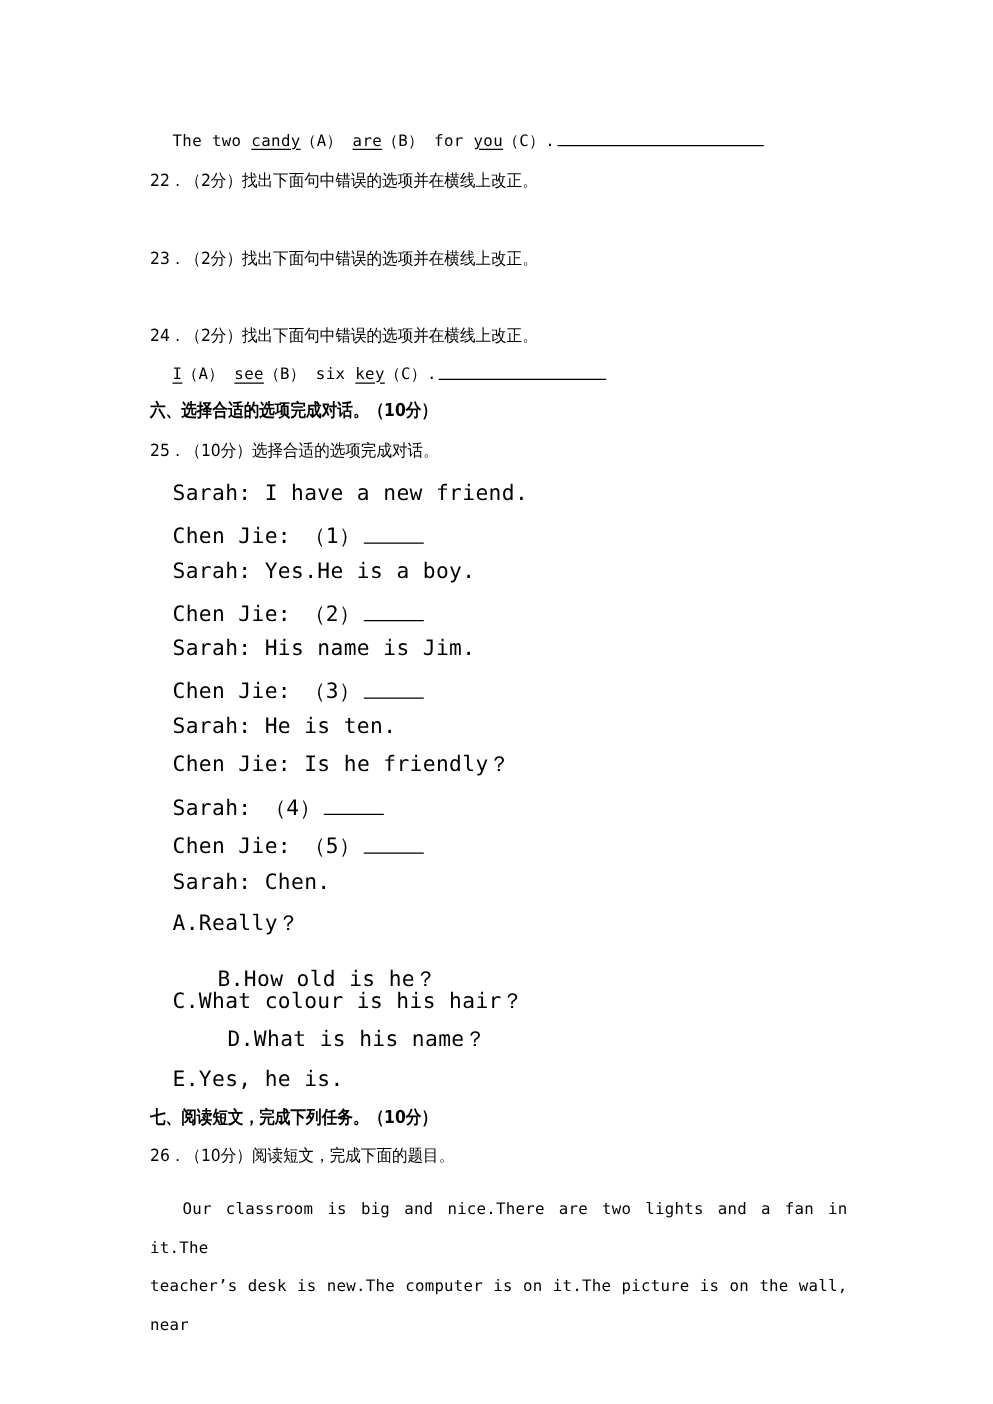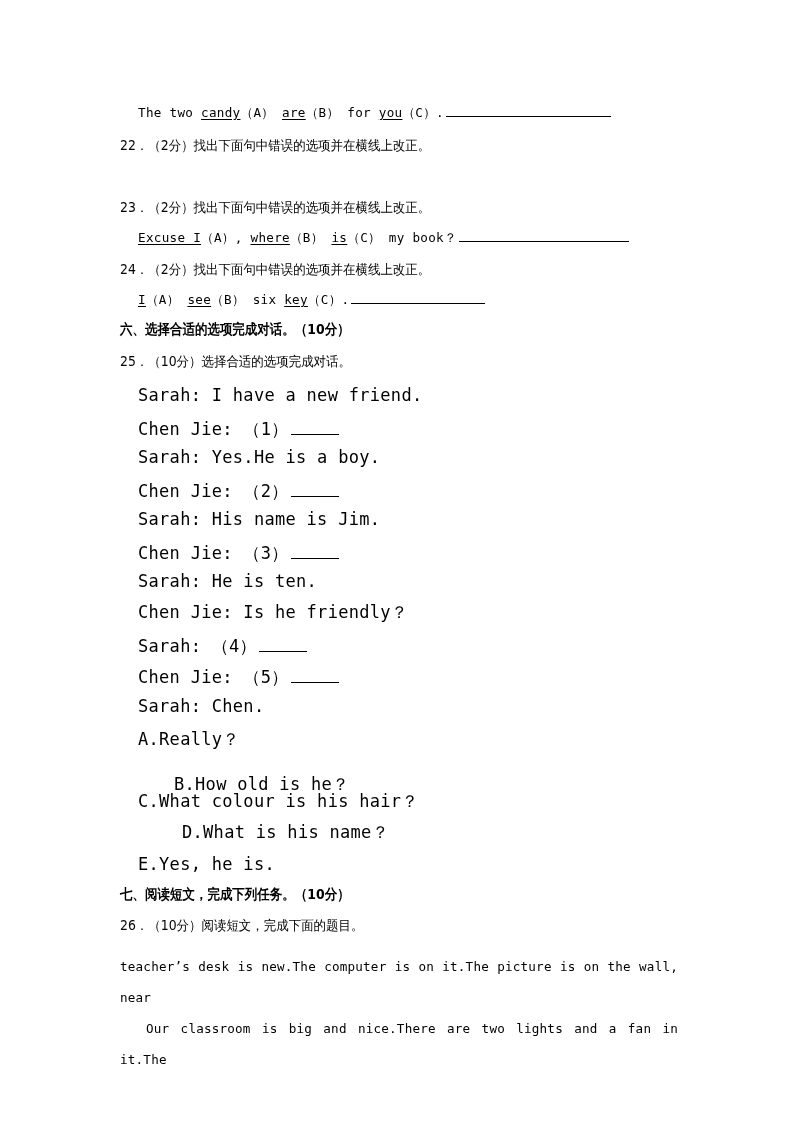--- a/index.html
+++ b/index.html
@@ -87,23 +87,20 @@
 
 <div class="page">
 
   <div class="row en" style="left:138px; top:104px;">
     <span>The two </span><span class="u">candy</span><span>（A）  </span><span class="u">are</span><span>（B）  for </span><span class="u">you</span><span>（C）.</span><span class="blank" style="width:165px;"></span>
   </div>
 
   <div class="row cn" style="left:120px; top:139px;">22．（2分）找出下面句中错误的选项并在横线上改正。</div>
 
   <div class="row cn" style="left:120px; top:201px;">23．（2分）找出下面句中错误的选项并在横线上改正。</div>
-  <div class="row en" style="left:138px; top:229px;">
-    <span class="u">Excuse I</span><span>（A）,  </span><span class="u">where</span><span>（B）  </span><span class="u">is</span><span>（C）  my book？</span><span class="blank" style="width:170px;"></span>
-  </div>
 
   <div class="row cn" style="left:120px; top:263px;">24．（2分）找出下面句中错误的选项并在横线上改正。</div>
   <div class="row en" style="left:138px; top:291px;">
     <span class="u">I</span><span>（A）  </span><span class="u">see</span><span>（B）  six </span><span class="u">key</span><span>（C）.</span><span class="blank" style="width:134px;"></span>
   </div>
 
   <div class="row cn-head" style="left:120px; top:322px;">六、选择合适的选项完成对话。（10分）</div>
 
   <div class="row cn" style="left:120px; top:355px;">25．（10分）选择合适的选项完成对话。</div>
 
@@ -145,17 +142,17 @@
   <div class="row en-sm" style="left:138px; top:776px;margin-left:36px;">B.How old is he？</div>
   <div class="row en-sm" style="left:138px; top:793px;">C.What colour is his hair？</div>
   <div class="row en-sm" style="left:138px; top:824px;margin-left:44px;">D.What is his name？</div>
   <div class="row en-sm" style="left:138px; top:856px;">E.Yes, he is.</div>
 
   <div class="row cn-head" style="left:120px; top:887px;">七、阅读短文，完成下列任务。（10分）</div>
 
   <div class="row cn" style="left:120px; top:919px;">26．（10分）阅读短文，完成下面的题目。</div>
 
   <div class="passage" style="left:120px; top:951px; width:558px;">
+    <span class="ln ln-first">Our classroom is big and nice.There are two lights and a fan in it.The</span>
     <span class="ln">teacher’s desk is new.The computer is on it.The picture is on the wall, near</span>
-    <span class="ln ln-first">Our classroom is big and nice.There are two lights and a fan in it.The</span>
   </div>
 
 </div>
 
 </body></html>

